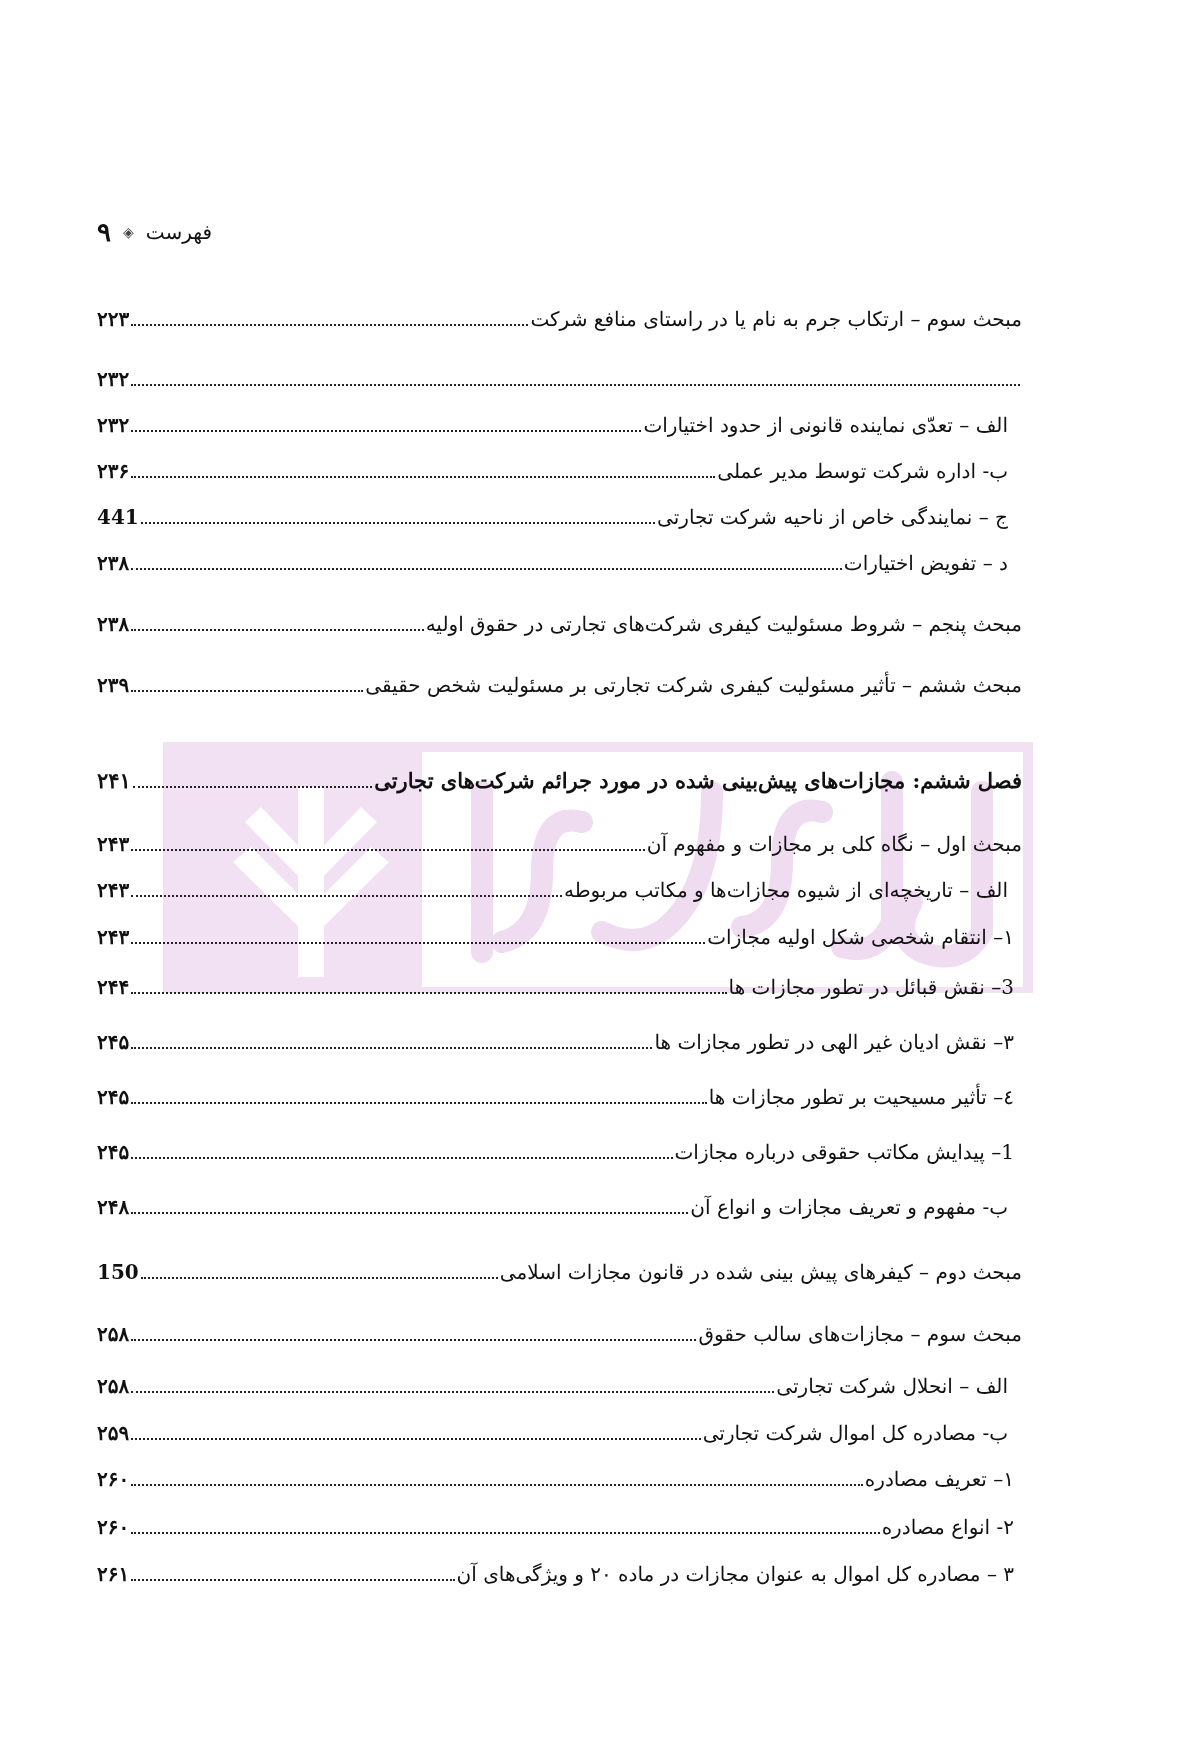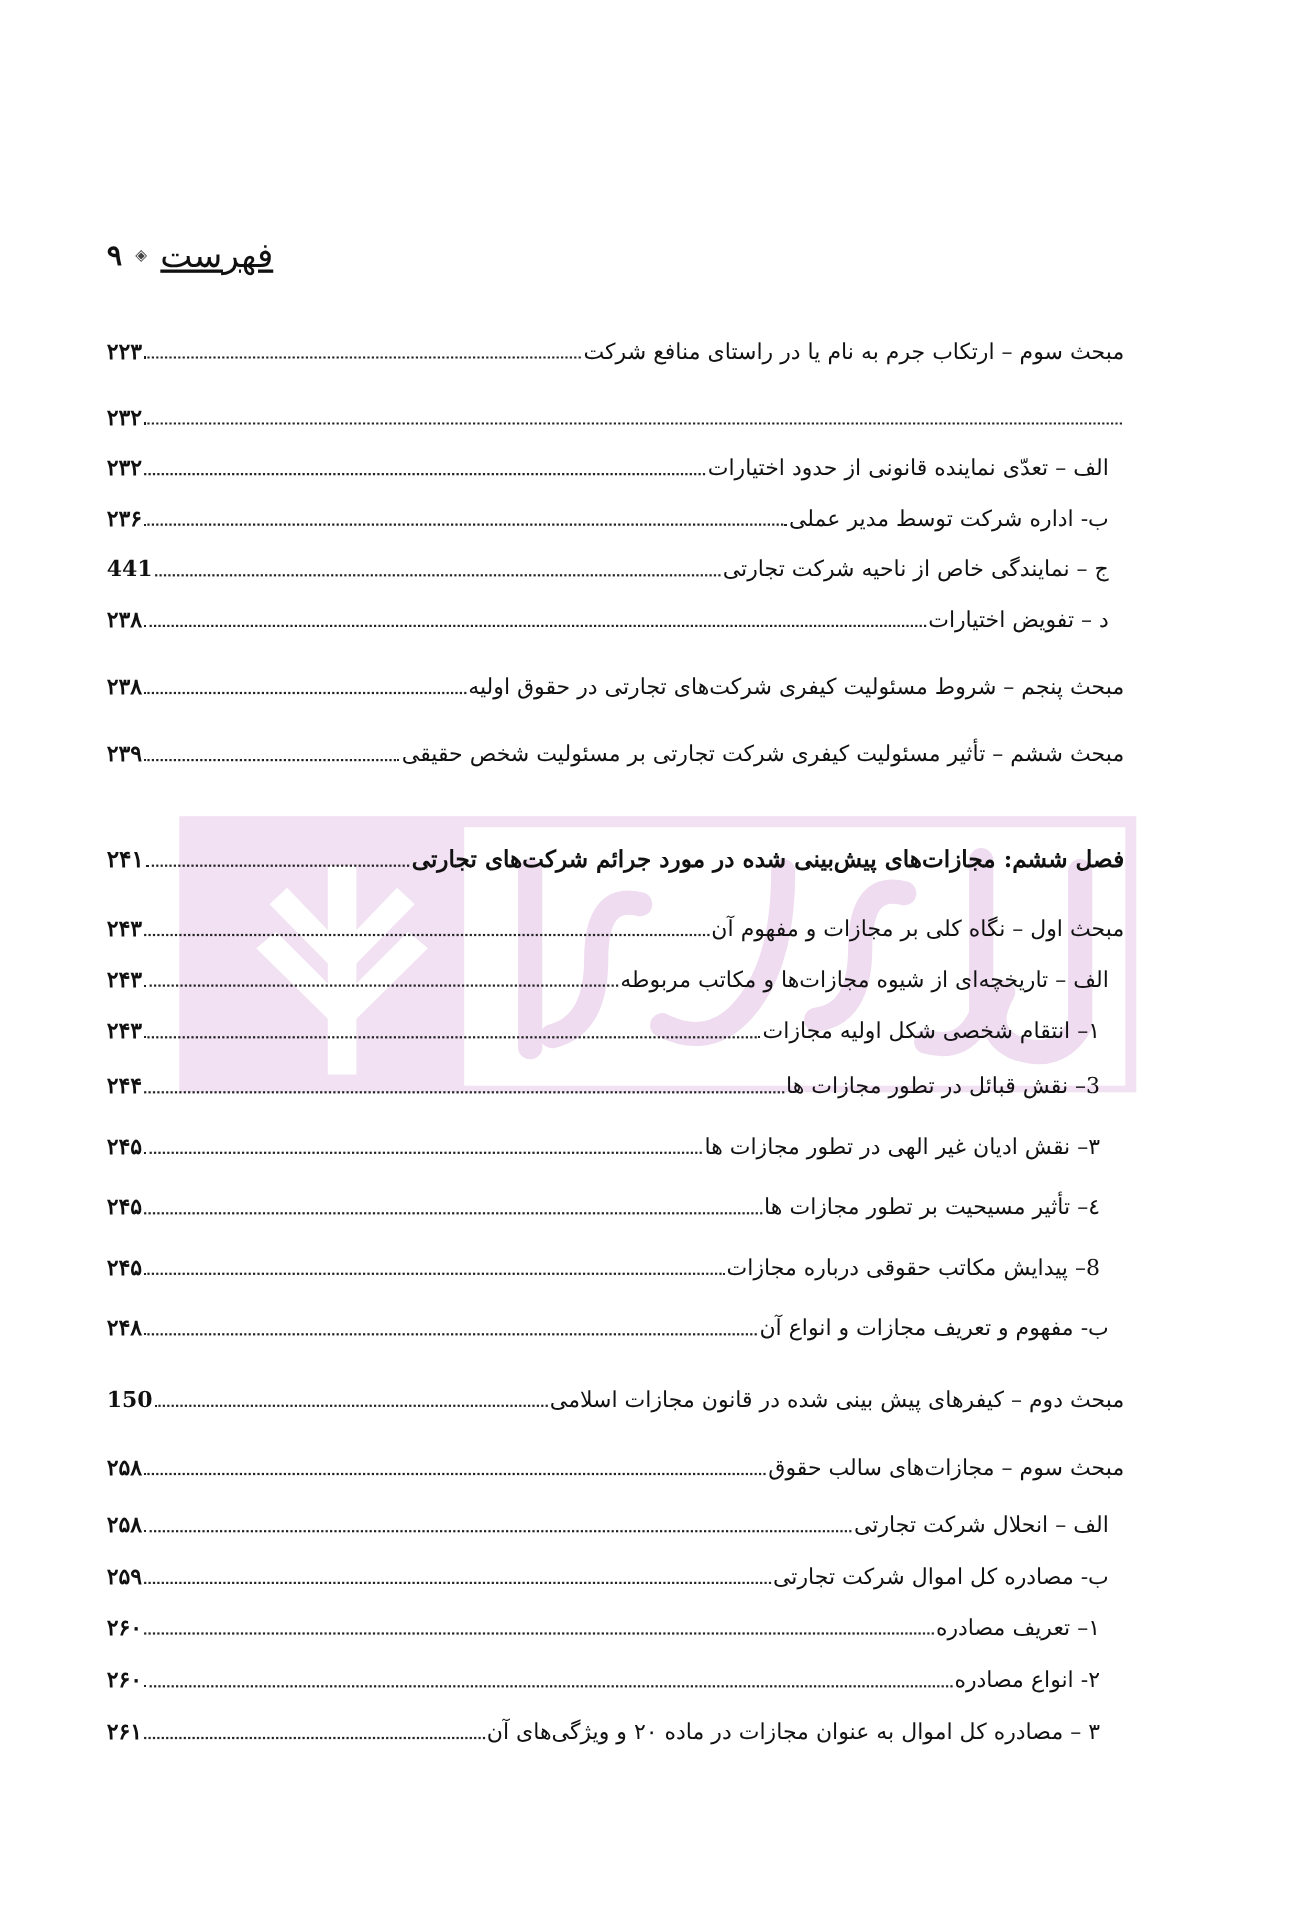--- a/index.html
+++ b/index.html
@@ -1,38 +1,38 @@
 <!DOCTYPE html>
 <html><head>
 <meta charset="utf-8">
 <style>
   html, body { margin:0; padding:0; background:#ffffff; }
   body { width:1194px; height:1752px; position:relative; overflow:hidden;
          font-family:"DejaVu Serif", serif; color:#111; }
   .page { position:absolute; left:0; top:0; width:1194px; height:1752px; }
   .header { position:absolute; top:212px; left:97px; width:160px; height:40px;
             direction:rtl; display:flex; align-items:center; justify-content:flex-end; gap:12px; }
-  .header .title { font-size:31px; font-family:"DejaVu Serif", serif;text-decoration:underline; }
+  .header .title { font-size:20px; font-family:"DejaVu Serif", serif; }
   .header .diamond { font-size:14px; color:#444; }
   .header .pagenum { font-size:26px; font-weight:bold; }
 
   .watermark { position:absolute; left:163px; top:742px; width:870px; height:251px;
                background:#f1e1f2; }
   .wm-inner { position:absolute; left:259px; top:10px; width:601px; height:235px; background:#fff; }
   .wm-tree { position:absolute; left:60px; top:25px; width:170px; height:210px; }
   .wm-logo { position:absolute; left:0; top:0; width:601px; height:235px; }
 
   .toc { position:absolute; left:0; top:0; width:1194px; height:1752px; }
   .row { position:absolute; left:97px; width:925px; height:36px;
          display:flex; direction:rtl; align-items:flex-end; }
   .row .label { white-space:nowrap; font-size:20px; line-height:30px; flex:0 0 auto; }
   .row .dots { flex:1 1 auto; border-bottom:2px dotted #222; margin:0 2px 8px 2px; height:1px; }
   .row .num { flex:0 0 auto; font-size:20px; font-weight:bold; line-height:30px; direction:rtl; }
   .row.sub .label { padding-right:14px; }
-  .row.sub2 .label { padding-right:22px; }
+  .row.sub2 .label { padding-right:8px; }
   .row.chapter .label { font-weight:bold; font-size:21px; }
   .row.chapter .num { font-size:21px; }
 </style>
 </head>
 <body>
 
 <div class="page">
 
   <div class="watermark">
     <svg class="wm-tree" viewBox="0 0 170 210">
@@ -131,21 +131,21 @@
       <span class="label">۳– نقش ادیان غیر الهی در تطور مجازات ها</span>
       <span class="dots"></span>
       <span class="num">۲۴۵</span>
     </div>
     <div class="row sub2" style="top:1076px">
       <span class="label">٤– تأثیر مسیحیت بر تطور مجازات ها</span>
       <span class="dots"></span>
       <span class="num">۲۴۵</span>
     </div>
     <div class="row sub2" style="top:1131px">
-      <span class="label">8– پیدایش مکاتب حقوقی درباره مجازات</span>
+      <span class="label">1– پیدایش مکاتب حقوقی درباره مجازات</span>
       <span class="dots"></span>
       <span class="num">۲۴۵</span>
     </div>
     <div class="row sub" style="top:1186px">
       <span class="label">ب- مفهوم و تعریف مجازات و انواع آن</span>
       <span class="dots"></span>
       <span class="num">۲۴۸</span>
     </div>
     <div class="row section" style="top:1251px">
       <span class="label">مبحث دوم – کیفرهای پیش بینی شده در قانون مجازات اسلامی</span>

